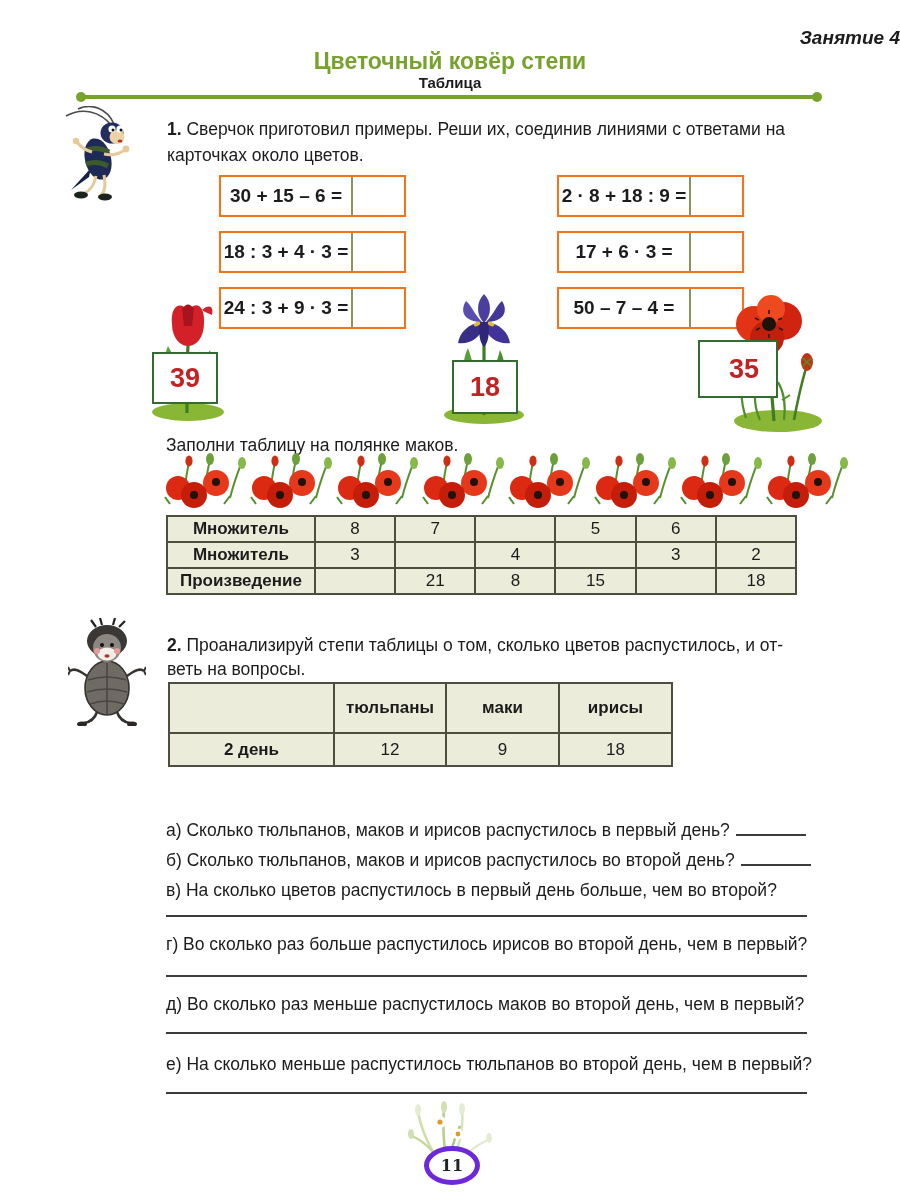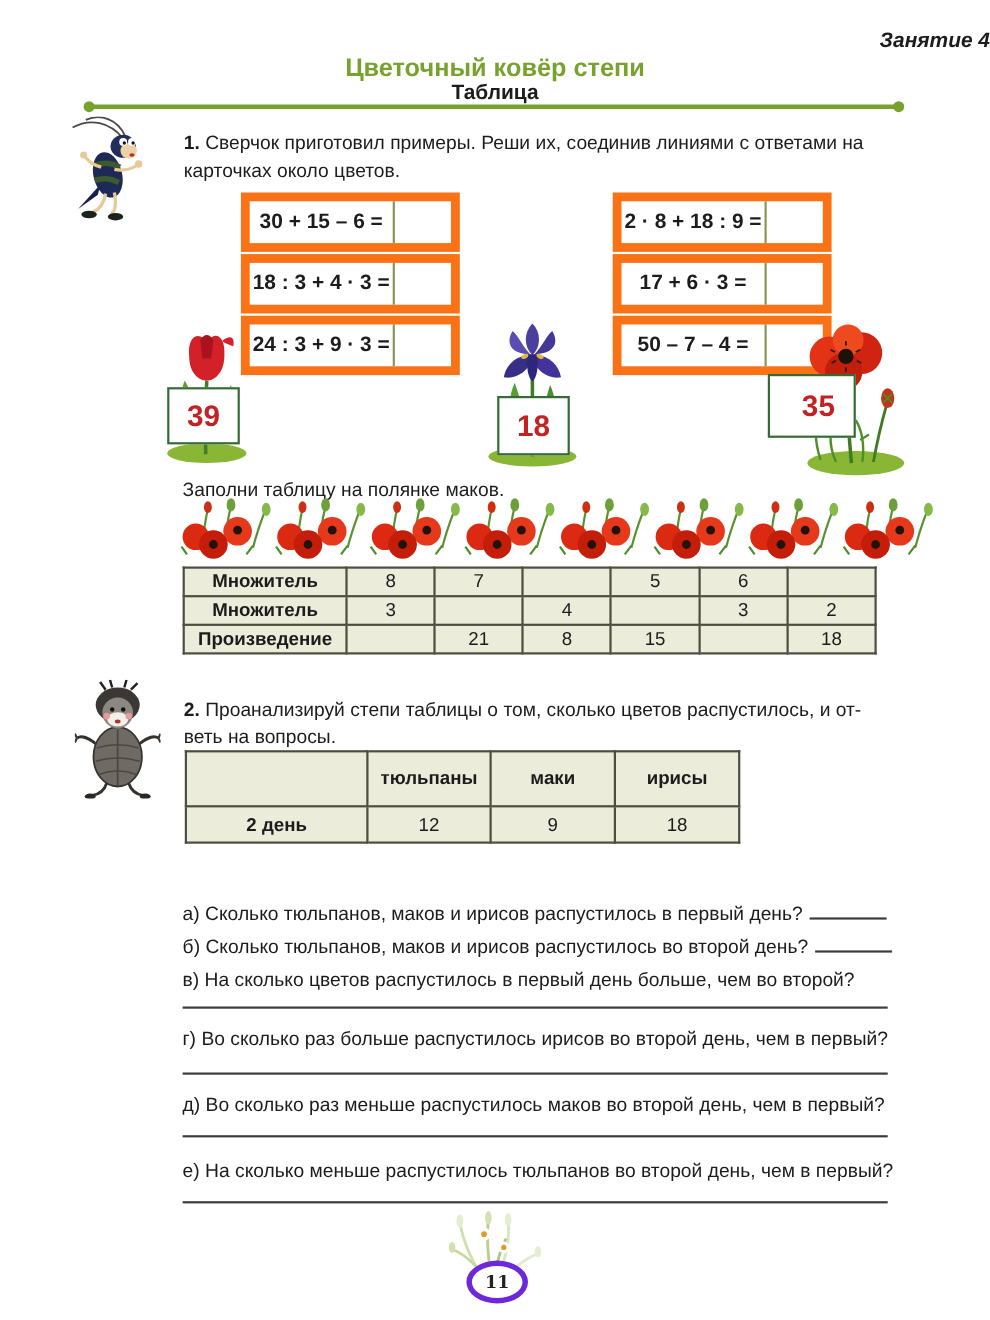--- a/index.html
+++ b/index.html
@@ -2,28 +2,28 @@
 <html><head>
 <meta charset="utf-8">
 <style>
   html,body{margin:0;padding:0;background:#fff;}
   .page{position:relative;width:900px;height:1200px;background:#ffffff;overflow:hidden;
         font-family:"Liberation Sans", sans-serif;color:#1c1c1c;}
   .abs{position:absolute;}
   
   .lesson{left:0;top:27px;width:900px;text-align:right;font-size:19px;font-weight:bold;font-style:italic;}
   .title{left:0;top:48px;width:900px;text-align:center;font-size:23px;font-weight:bold;color:#78a22e;}
-  .subtitle{left:0;top:74px;width:900px;text-align:center;font-size:19px;font-weight:bold;}
+  .subtitle{left:0;top:74px;width:900px;text-align:center;font-size:15px;font-weight:bold;}
   .rule{left:80px;top:95px;width:738px;height:4px;background:#78a22e;border-radius:2px;}
   .rule-dot{top:92px;width:10px;height:10px;border-radius:50%;background:#78a22e;}
   
   .para{font-size:17.5px;line-height:26px;}
   .tnum{font-weight:bold;}
   
-  .eq-box{width:183px;height:38px;border:8px solid #f97316;background:#fff;display:flex;}
+  .eq-box{width:183px;height:38px;border:2px solid #f97316;background:#fff;display:flex;}
   .eq-label{width:130px;display:flex;align-items:center;justify-content:center;
             font-size:19px;font-weight:bold;white-space:nowrap;}
   .eq-answer{flex:1;border-left:2px solid #8d9456;}
   
   .card{background:#fff;border:2px solid #336b33;display:flex;align-items:center;justify-content:center;
         font-size:27px;font-weight:bold;color:#c32222;}
   
   table{border-collapse:collapse;table-layout:fixed;}
   .t1 td,.t2 td,.t2 th{border:2px solid #4d4e40;background:#ebecd9;text-align:center;
         font-size:17px;padding:0;vertical-align:middle;}

